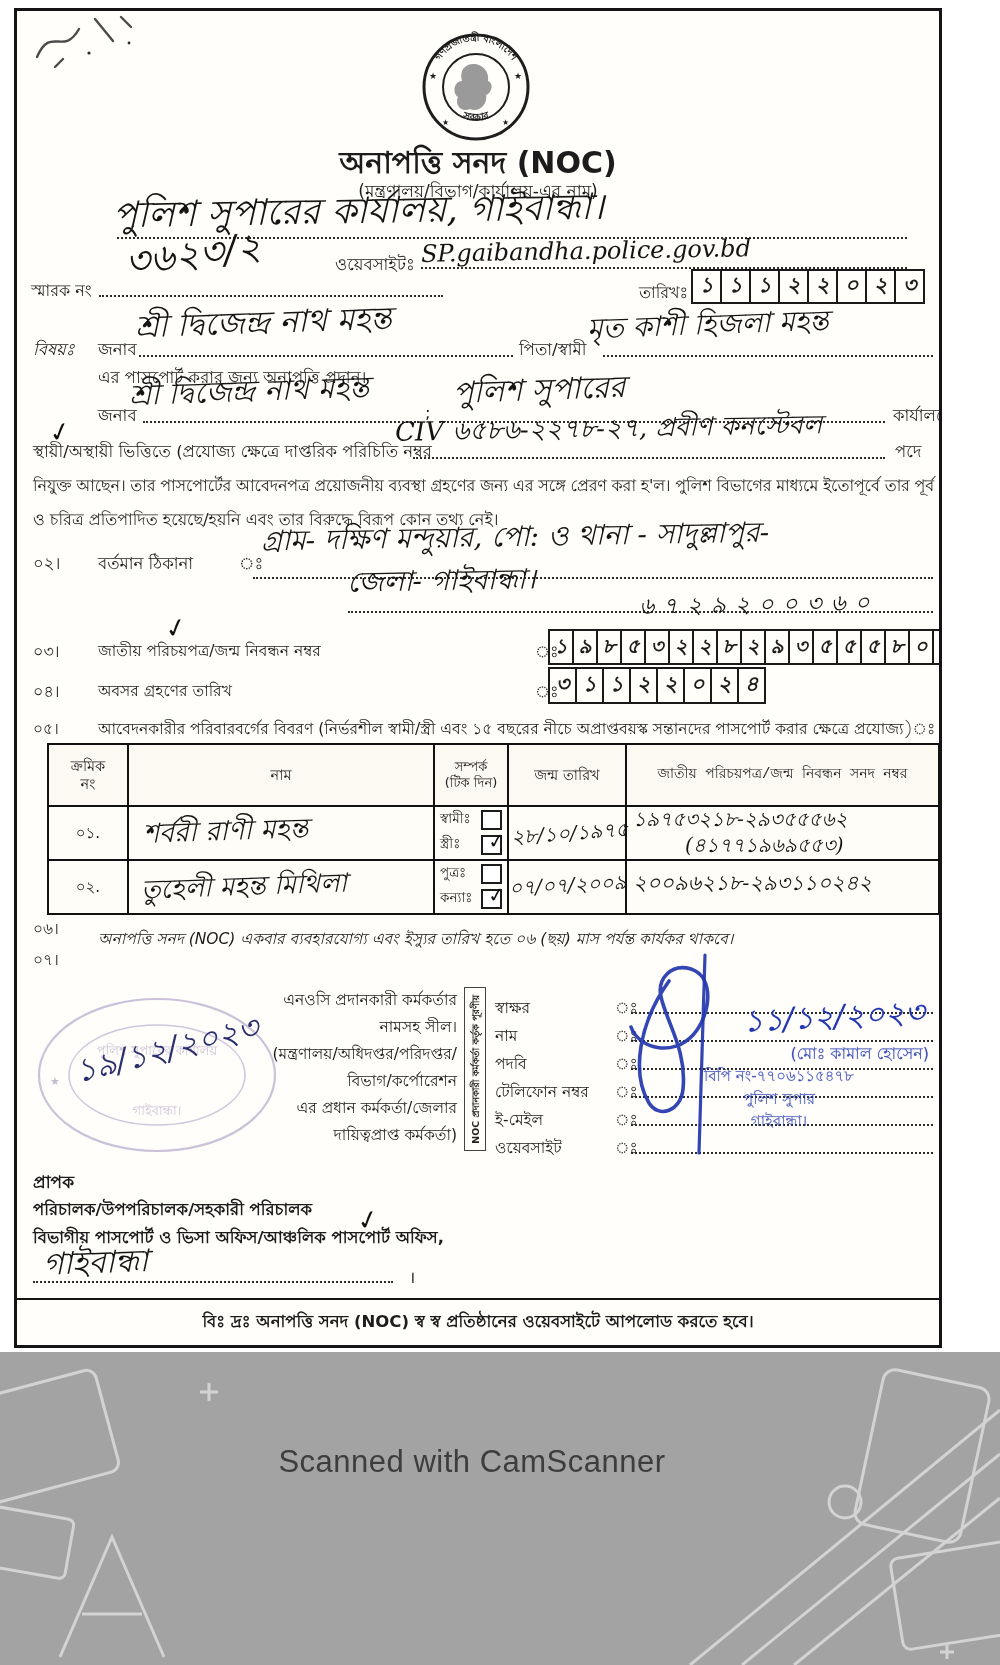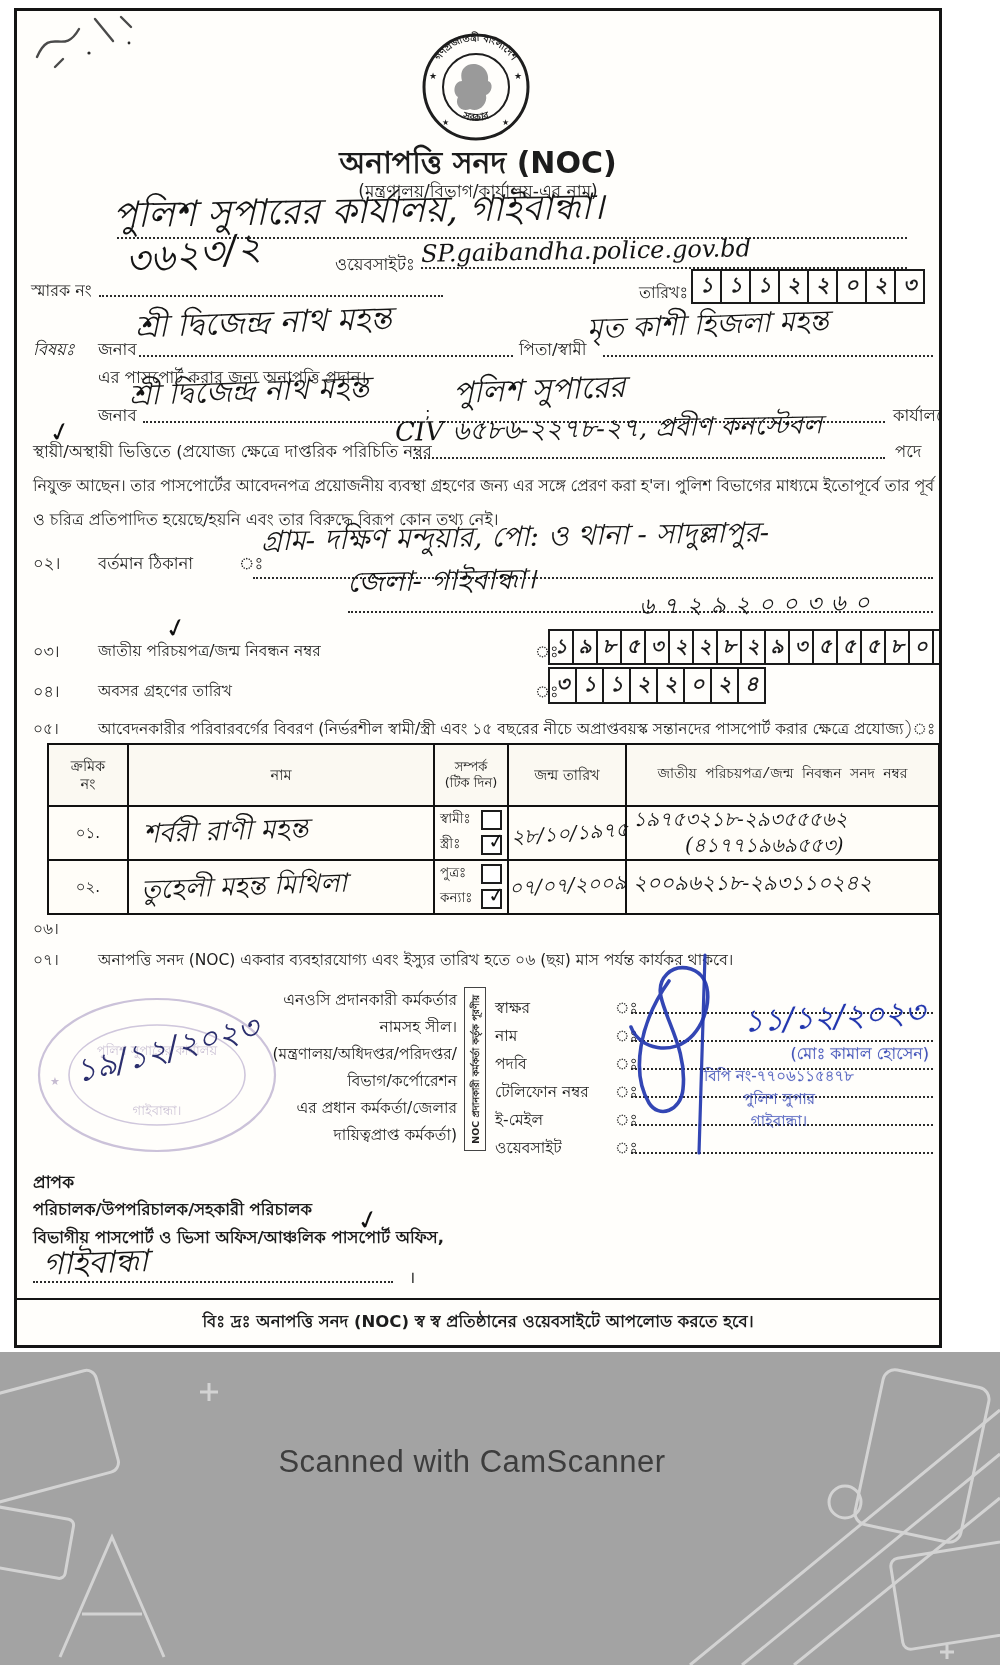--- a/index.html
+++ b/index.html
@@ -244,21 +244,21 @@
       <div class="td lastrow">
         <span class="hw abs" style="left:0px;top:14px;font-size:20px;transform:rotate(-3deg);">০৭/০৭/২০০৯</span>
       </div>
       <div class="td lastrow">
         <span class="hw abs" style="left:6px;top:12px;font-size:21px;">২০০৯৬২১৮-২৯৩১১০২৪২</span>
       </div>
     </div>
 
     <div class="abs print" style="left:16px;top:906px;font-size:15.5px;">০৬।</div>
     <div class="abs print" style="left:16px;top:937px;font-size:15.5px;">০৭।</div>
-    <div class="abs print" style="left:81px;top:937px;font-size:15.5px;">অনাপত্তি সনদ (NOC) একবার ব্যবহারযোগ্য এবং ইস্যুর তারিখ হতে ০৬ (ছয়) মাস পর্যন্ত কার্যকর থাকবে।</div>
+    <div class="abs print" style="left:81px;top:916px;font-size:15.5px;font-style:italic;">অনাপত্তি সনদ (NOC) একবার ব্যবহারযোগ্য এবং ইস্যুর তারিখ হতে ০৬ (ছয়) মাস পর্যন্ত কার্যকর থাকবে।</div>
 
     <svg class="abs" style="left:15px;top:982px;" width="250" height="165" viewBox="0 0 250 165">
       <ellipse cx="125" cy="82" rx="118" ry="76" fill="none" stroke="#a08fbe" stroke-width="2.2" opacity=".55"></ellipse>
       <ellipse cx="125" cy="82" rx="88" ry="50" fill="none" stroke="#a08fbe" stroke-width="1.6" opacity=".5"></ellipse>
       <text x="125" y="62" text-anchor="middle" font-size="13" fill="#8d7aa8" opacity=".45">পুলিশ সুপারের কার্যালয়</text>
       <text x="125" y="122" text-anchor="middle" font-size="13" fill="#8d7aa8" opacity=".45">গাইবান্ধা।</text>
       <text x="18" y="92" font-size="11" fill="#8d7aa8" opacity=".5">★</text>
     </svg>
     <div class="abs hw" style="left:56px;top:1022px;font-size:32px;color:#2c2f6e;transform:rotate(-14deg);">১৯/১২/২০২৩</div>
 

